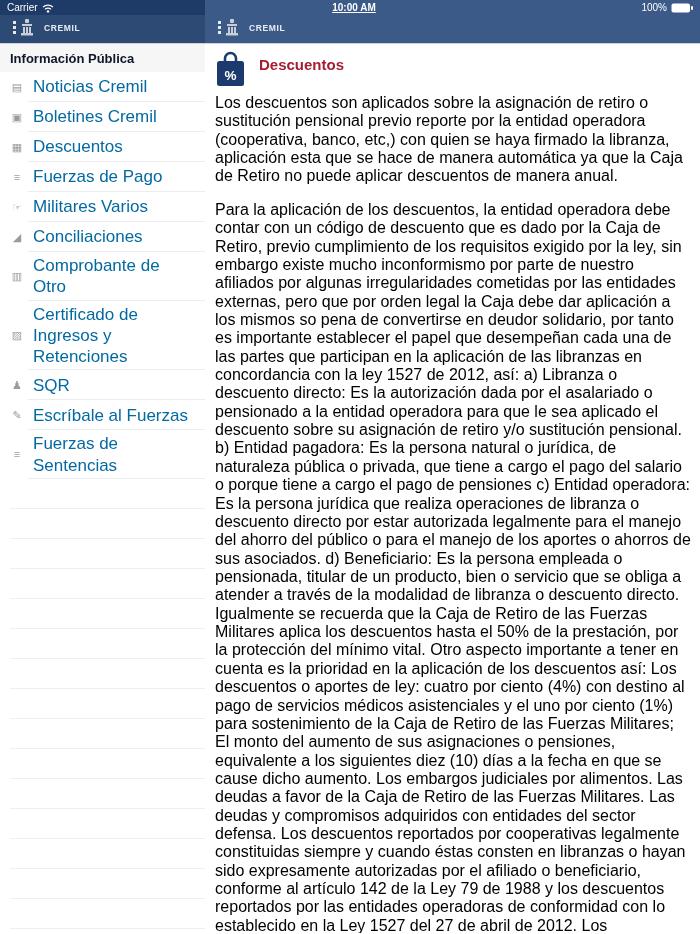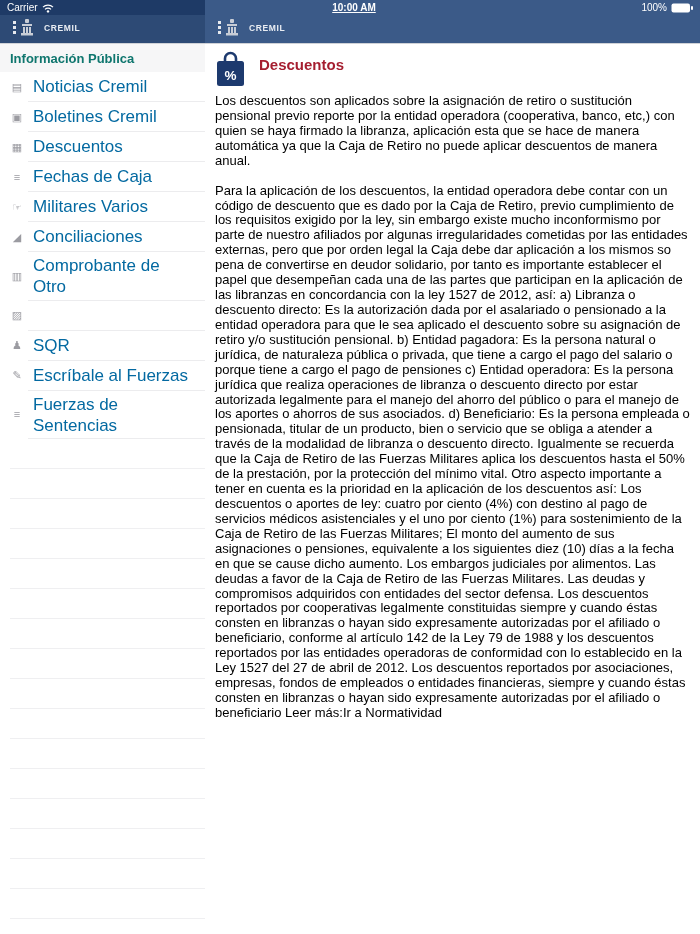--- a/index.html
+++ b/index.html
@@ -25,38 +25,38 @@
   .navlogo.left  { left:12px; }
   .navlogo.right { left:217px; }
   .navlogo .brand { color:#e9edf3; font-size:8.5px; font-weight:bold; letter-spacing:.6px; }
 
   
   .main { display:flex; height:889px; }
   .sidebar { width:205px; background:#fff; overflow:hidden; }
   .content { flex:1; background:#fff; overflow:hidden; }
 
   .section-header { height:28px; background:#f6f6f7; display:flex; align-items:center;
-                    padding-left:10px; font-size:13px; font-weight:bold; color:#0f766e; }
+                    padding-left:10px; font-size:13px; font-weight:bold; color:#0f172a; }
   .item { position:relative; min-height:30px; display:flex; align-items:center;
           gap:9px; padding:3px 8px 3px 10px; cursor:pointer; }
   .item::after { content:""; position:absolute; left:28px; right:0; bottom:0;
                  height:1px; background:#ececee; }
   .item-icon { width:14px; flex:0 0 14px; color:#9b9ba1; font-size:11px; line-height:1;
                text-align:center; }
   .item-label { font-size:17px; color:#0369a1; line-height:1.25; }
 
   .empty-row { position:relative; height:30px; }
   .empty-row::after { content:""; position:absolute; left:10px; right:0; bottom:0;
                       height:1px; background:#efeff1; }
 
   
   .content-header { display:flex; align-items:flex-start; gap:13px; padding:7px 10px 2px 10px; }
   .page-title { font-size:15px; font-weight:bold; color:#a51e30; margin-top:5px; }
   .body-text { padding:4px 9px 0 10px; }
-  .body-text p { font-size:13px; line-height:1.148; color:#000; margin-bottom:15px;
+  .body-text p { font-size:16px; line-height:1.148; color:#000; margin-bottom:15px;
                  text-align:left; }
 </style>
 </head>
 <body>
 
 <div class="screen">
 
   <div class="header">
     <div class="bg-left"></div>
     <div class="bg-left-top"></div>
@@ -125,38 +125,39 @@
       <div class="item">
         <span class="item-icon">▣</span>
         <span class="item-label">Boletines Cremil</span>
       </div>
       <div class="item">
         <span class="item-icon">▦</span>
         <span class="item-label">Descuentos</span>
       </div>
       <div class="item">
         <span class="item-icon">≡</span>
-        <span class="item-label">Fechas de Caja</span>
+        <span class="item-label">Fuerzas de Pago</span>
       </div>
       <div class="item">
         <span class="item-icon">☞</span>
         <span class="item-label">Militares Varios</span>
       </div>
       <div class="item">
         <span class="item-icon">◢</span>
         <span class="item-label">Conciliaciones</span>
       </div>
 
 
       <div class="item">
         <span class="item-icon">▥</span>
         <span class="item-label">Comprobante de Otro</span>
       </div>
       <div class="item">
         <span class="item-icon">▨</span>
+        <span class="item-label">Certificado de Ingresos y Retenciones</span>
       </div>
       <div class="item">
         <span class="item-icon">♟</span>
         <span class="item-label">SQR</span>
       </div>
       <div class="item">
         <span class="item-icon">✎</span>
         <span class="item-label">Escríbale al Fuerzas</span>
       </div>
       <div class="item">

